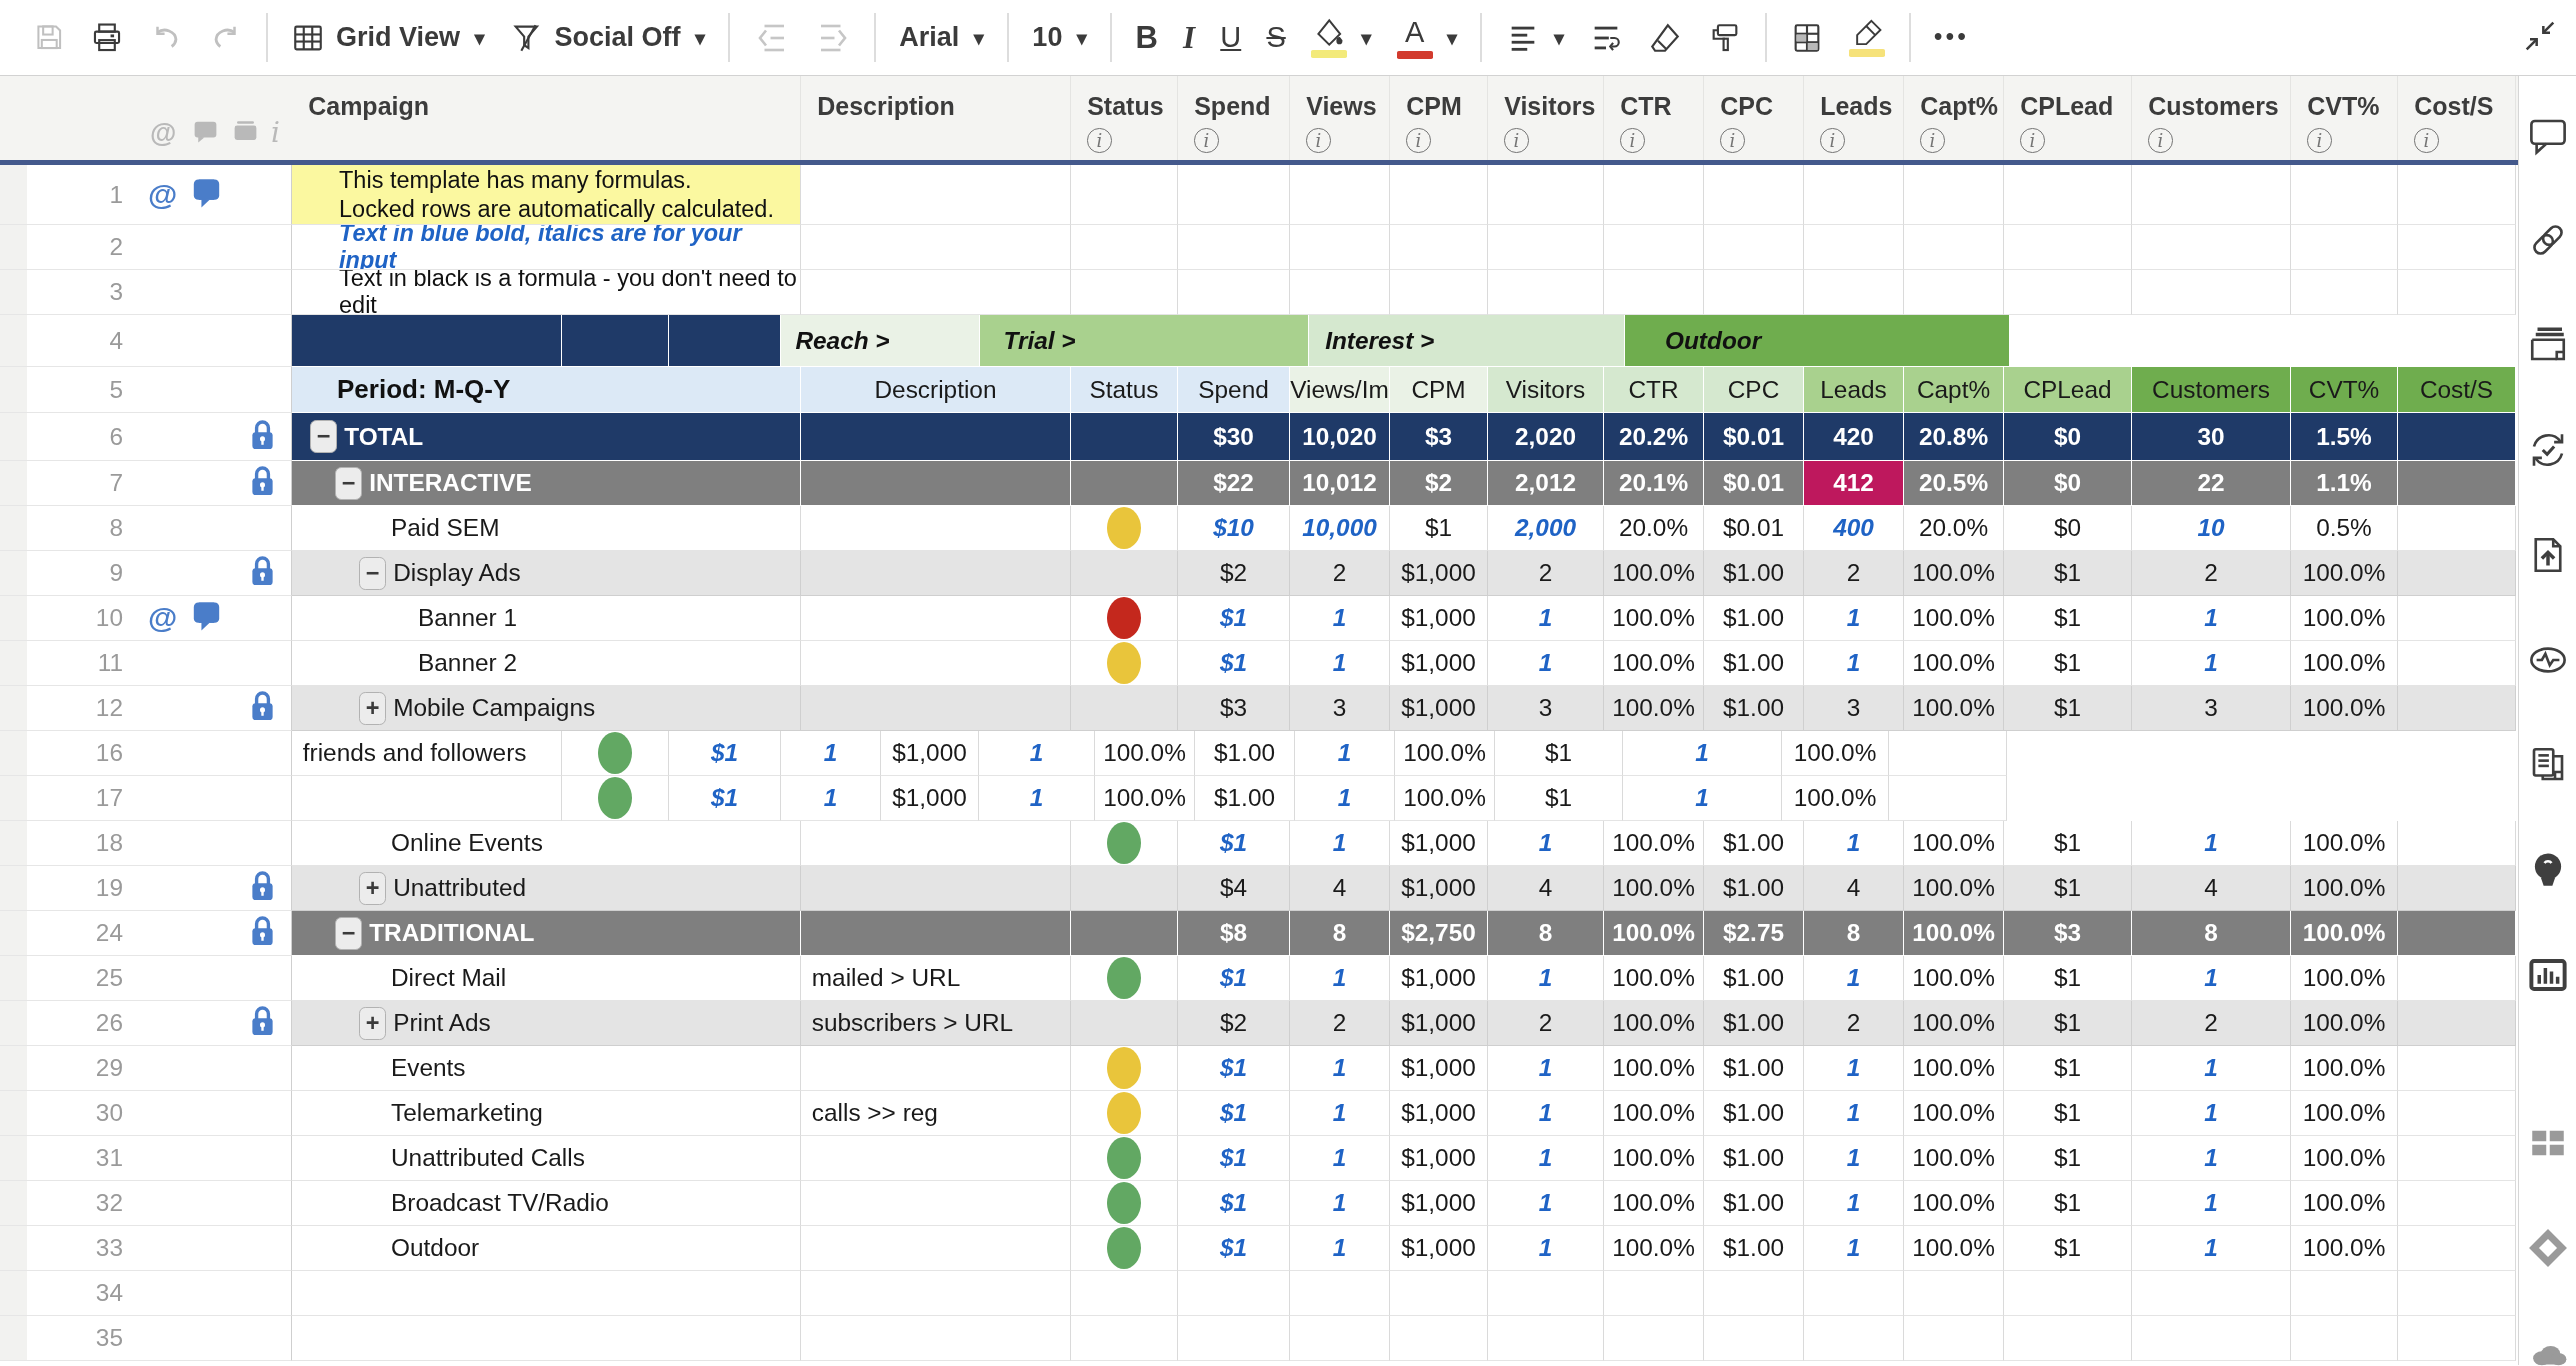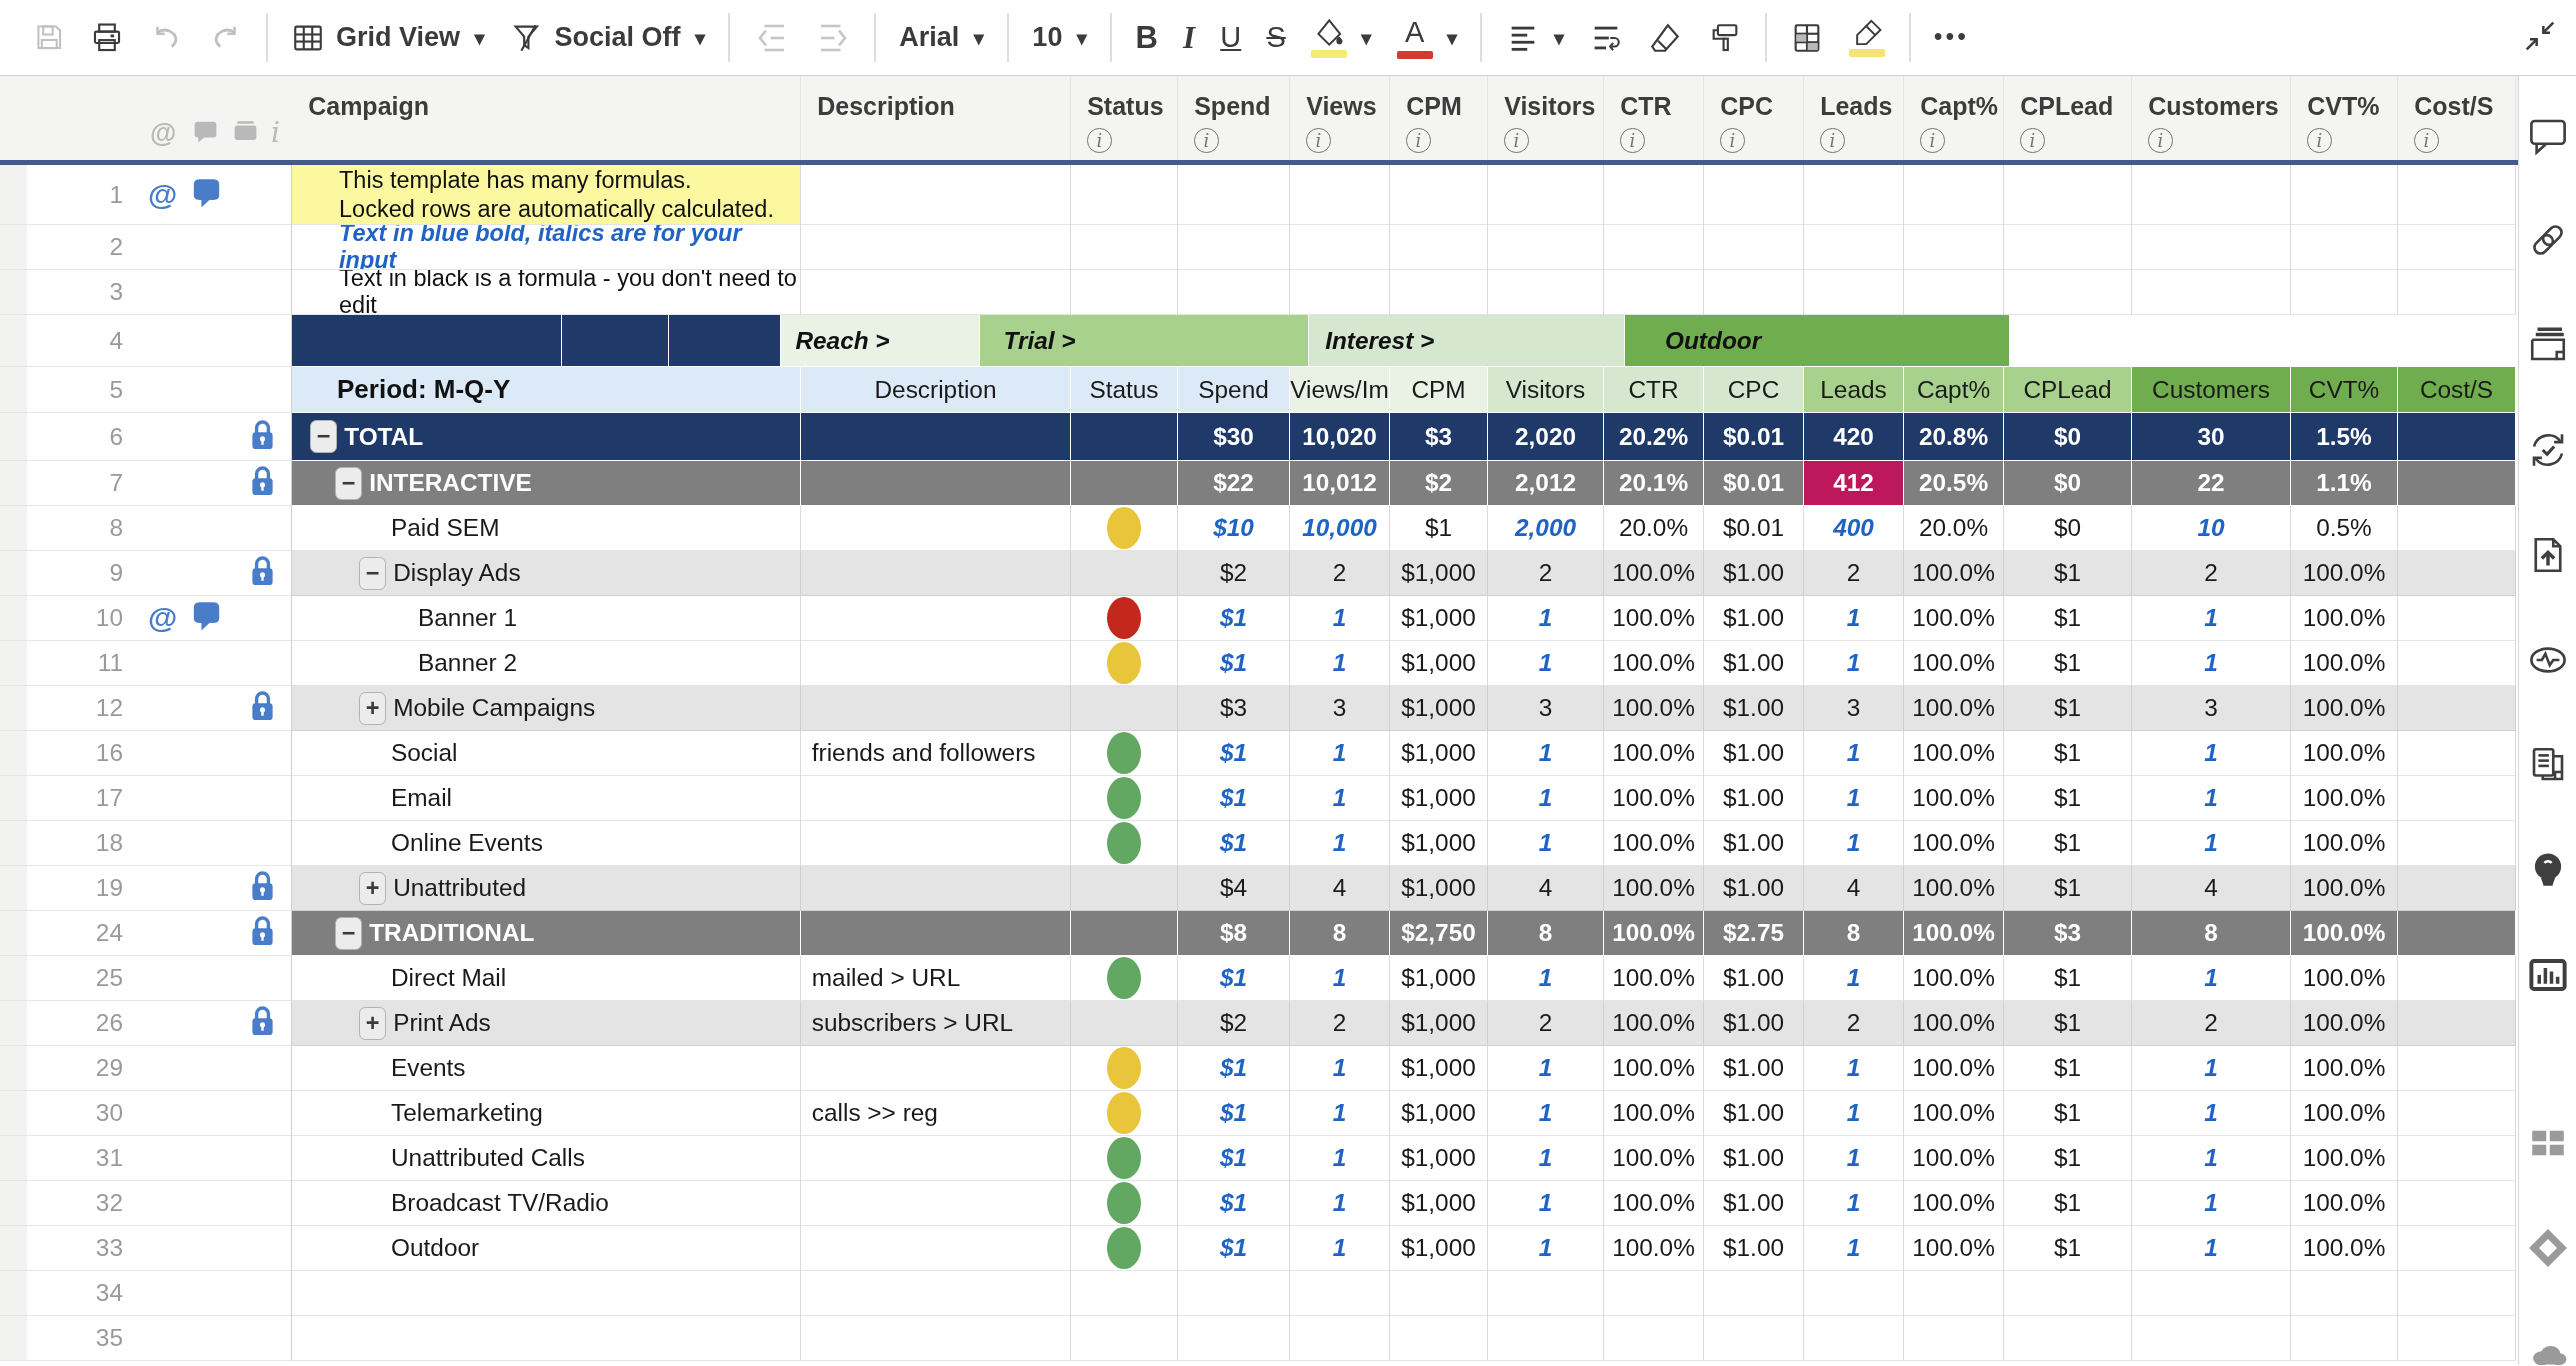--- a/index.html
+++ b/index.html
@@ -809,23 +809,20 @@
           </div>
           <div class="c gb" style="width:107px; background:#E4E4E4;">
             <span class="clabel ">100.0%</span>
           </div>
           <div class="c gb" style="width:118px; background:#E4E4E4;"></div>
         </div>
         <div class="row" style="height:45px">
           <div class="gutter">
     <span class="rnum">16</span>
           </div>
-          <div class="c left " style="width:509px; padding-left:99px; ">
-            <span class="clabel">Social</span>
-          </div>
           <div class="c left" style="width:270px; padding-left:10.8px;">
             <span class="clabel">friends and followers</span>
           </div>
           <div class="c " style="width:107px">
             <span class="ball" style="background:#62A863"></span>
           </div>
           <div class="c " style="width:112px; ">
             <span class="clabel blueval">$1</span>
           </div>
           <div class="c " style="width:100px; ">
@@ -856,23 +853,20 @@
             <span class="clabel blueval">1</span>
           </div>
           <div class="c " style="width:107px; ">
             <span class="clabel ">100.0%</span>
           </div>
           <div class="c " style="width:118px; "></div>
         </div>
         <div class="row" style="height:45px">
           <div class="gutter">
     <span class="rnum">17</span>
-          </div>
-          <div class="c left " style="width:509px; padding-left:99px; ">
-            <span class="clabel">Email</span>
           </div>
           <div class="c left" style="width:270px; padding-left:10.8px;">
             <span class="clabel"></span>
           </div>
           <div class="c " style="width:107px">
             <span class="ball" style="background:#62A863"></span>
           </div>
           <div class="c " style="width:112px; ">
             <span class="clabel blueval">$1</span>
           </div>

